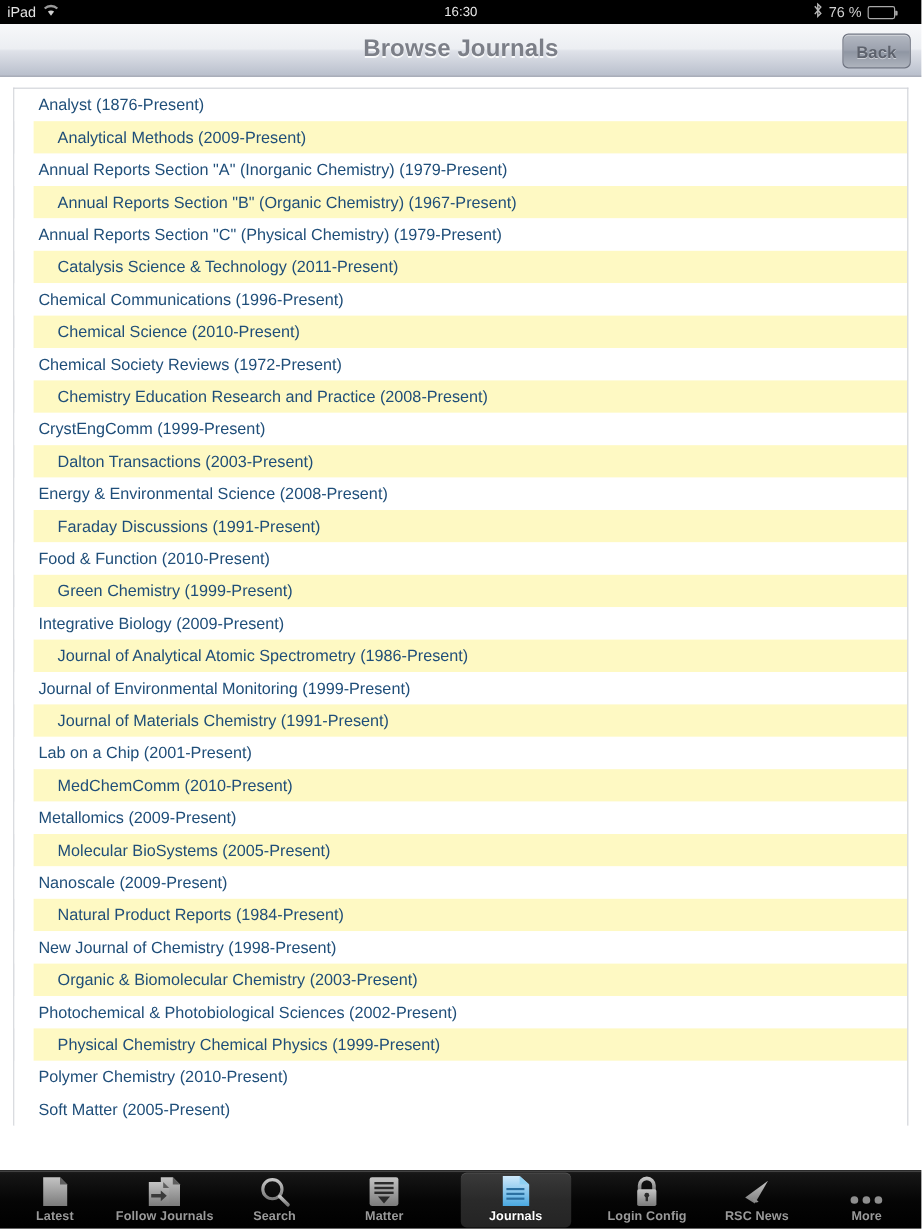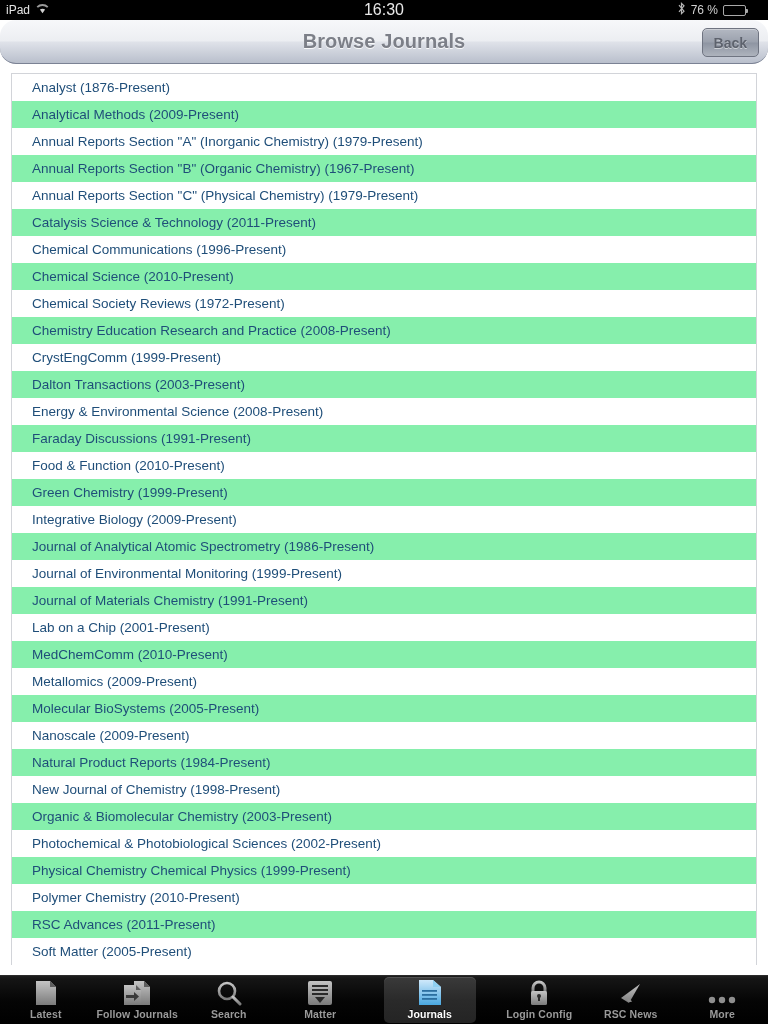--- a/index.html
+++ b/index.html
@@ -42,21 +42,21 @@
   .status-device {
     font-size: 12px;
     color: #e2e2e2;
     letter-spacing: 0px;
   }
   .wifi-icon { display: block; }
   .status-center {
     position: absolute;
     left: 0; right: 0;
     text-align: center;
-    font-size: 16px;
+    font-size: 11px;
     color: #e8e8e8;
   }
   .status-right {
     position: absolute;
     right: 22px;
     top: 0;
     height: 20px;
     display: flex;
     align-items: center;
     gap: 5px;
@@ -91,21 +91,20 @@
     position: relative;
     background: linear-gradient(to bottom,
         #f7f8fa 0%,
         #eceef2 48%,
         #dfe2e9 52%,
         #b9bfcc 100%);
     border-bottom: 1px solid #7b8294;
     display: flex;
     align-items: center;
     justify-content: center;
-    border-radius: 16px;
   }
   .nav-title {
     font-size: 20px;
     font-weight: bold;
     color: #7c7f88;
     text-shadow: 0 1px 0 rgba(255,255,255,0.85);
     letter-spacing: 0.1px;
   }
   .nav-back {
     position: absolute;
@@ -145,21 +144,21 @@
     height: 27px;
     display: flex;
     align-items: center;
     padding-left: 20px;
     font-size: 13.5px;
     color: #1f4e79;
     background: #ffffff;
     cursor: pointer;
     white-space: nowrap;
   }
-  .journal-row.alt { background: #86efac; }
+  .journal-row.alt { background: #fef9c3; margin-left: 16px; }
   .journal-row .row-label {
     color: #1f4e79;
     line-height: 27px;
   }
 
   
   .tab-bar {
     flex: 0 0 49px;
     height: 49px;
     background: linear-gradient(to bottom, #1d1d1d 0%, #151515 6%, #050505 52%, #000000 100%);
@@ -337,23 +336,20 @@
         </div>
         <div class="journal-row">
           <span class="row-label">Photochemical &amp; Photobiological Sciences (2002-Present)</span>
         </div>
         <div class="journal-row alt">
           <span class="row-label">Physical Chemistry Chemical Physics (1999-Present)</span>
         </div>
         <div class="journal-row">
           <span class="row-label">Polymer Chemistry (2010-Present)</span>
         </div>
-        <div class="journal-row alt">
-          <span class="row-label">RSC Advances (2011-Present)</span>
-        </div>
         <div class="journal-row">
           <span class="row-label">Soft Matter (2005-Present)</span>
         </div>
       </div>
   </div>
 
   <div class="tab-bar" id="tab-bar">
       <div class="tab-item">
         <span class="tab-icon-wrap">
           <svg width="24" height="26" viewBox="0 0 24 26">

